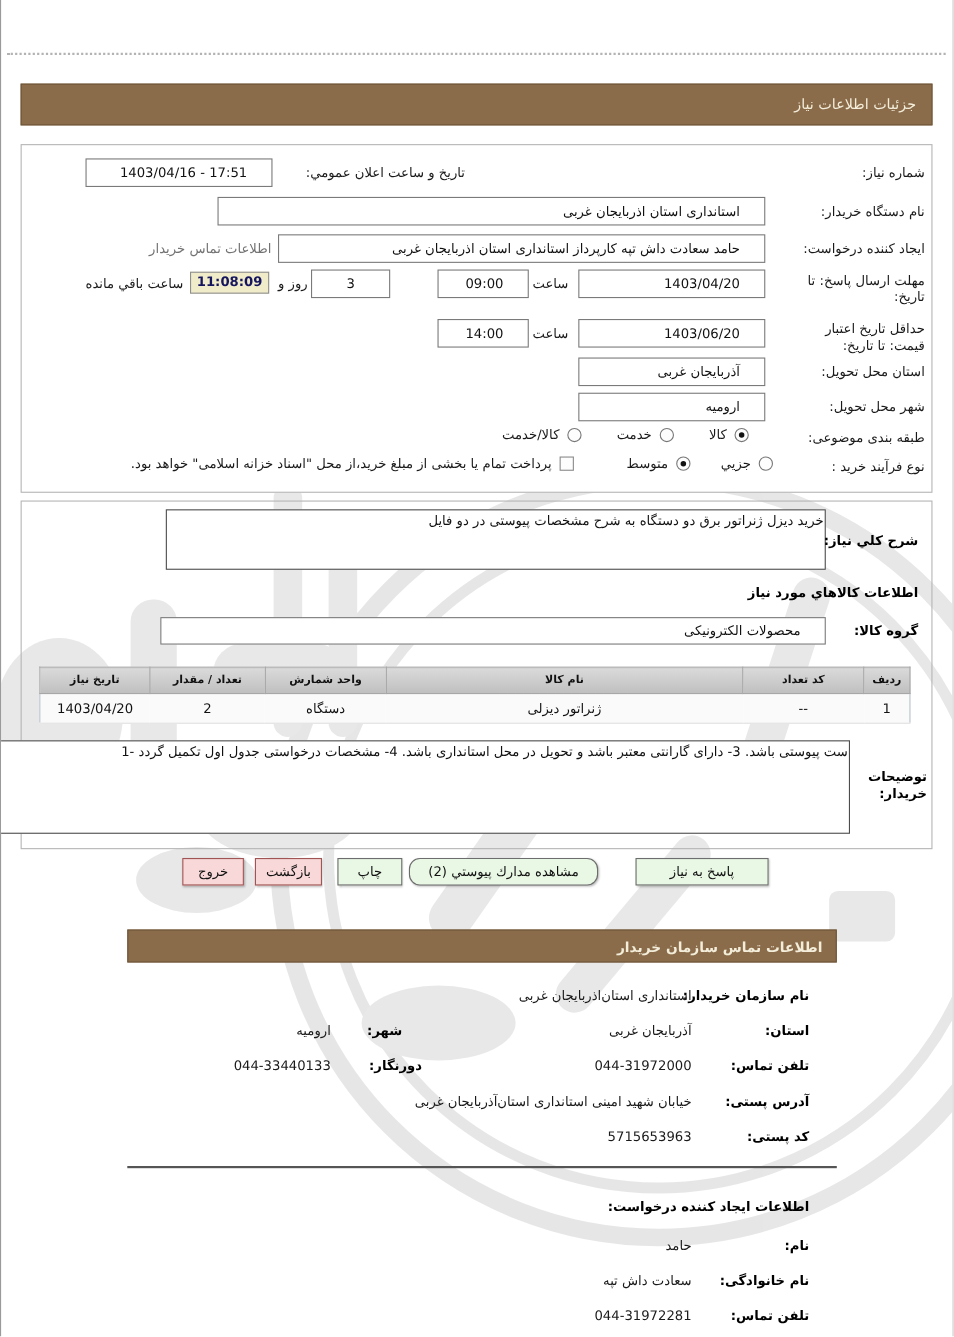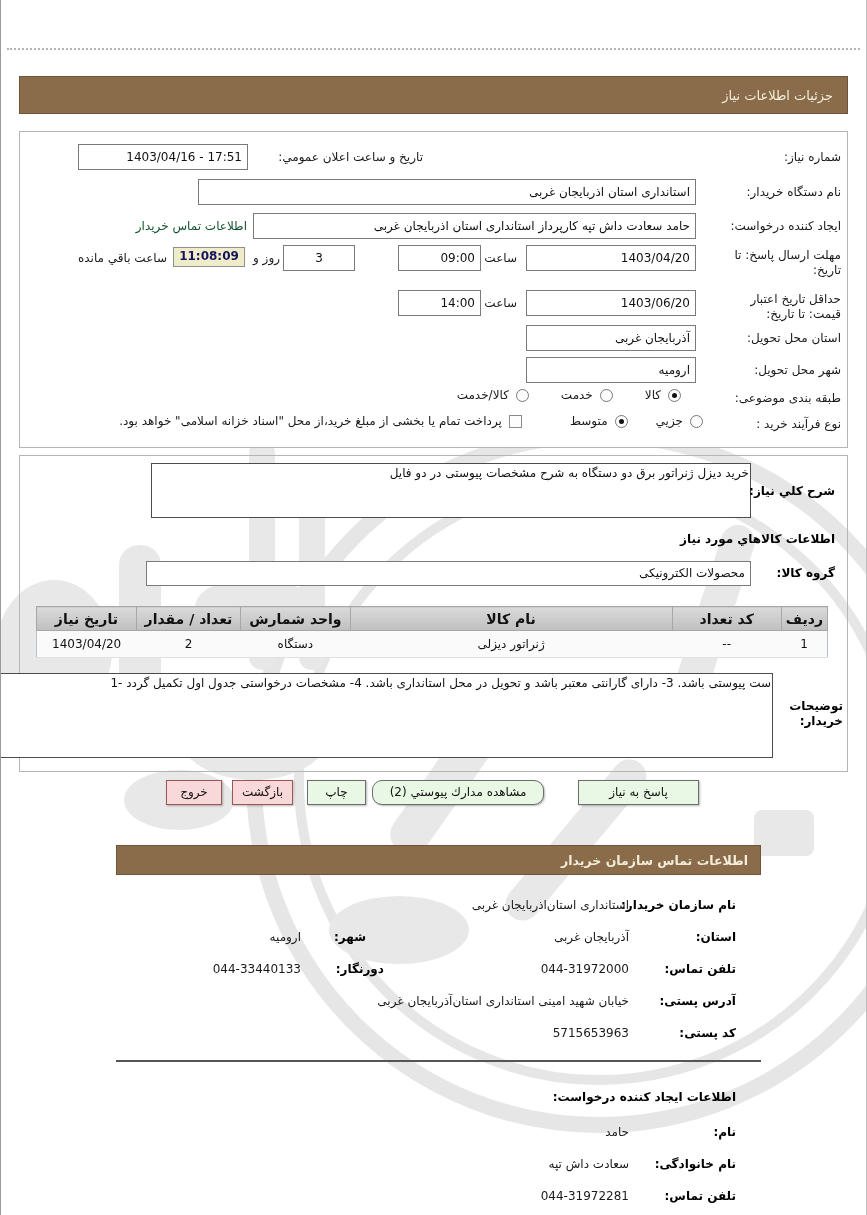--- a/index.html
+++ b/index.html
@@ -9,44 +9,44 @@
           border-left:1px solid #9a9a9a; border-right:1px solid #bdbdbd; direction:rtl; }
   .wm { position:absolute; inset:0; z-index:0; pointer-events:none; }
   .z { position:absolute; z-index:1; }
   .dotline { position:absolute; left:6px; right:6px; top:48px; border-top:2px dotted #b3b3b3; z-index:1; }
   .bar { position:absolute; background:#8a6c4a; border:1px solid #6e5539; color:#f3edda; z-index:1;
          display:flex; align-items:center; justify-content:flex-start; padding-right:14px; }
   .panel { position:absolute; border:1px solid #b5b5b5; z-index:1; }
   .lbl { position:absolute; color:#1a1a1a; line-height:15px; text-align:right; }
   .blbl { position:absolute; font-weight:bold; color:#000; line-height:15px; text-align:right; }
   .box { position:absolute; background:#fff; border:1px solid #7a7a7a; height:26px; line-height:24px;
-         padding:0 5px; overflow:hidden; white-space:nowrap; }
+         padding:0 22px; overflow:hidden; white-space:nowrap; }
   .box.rt { text-align:right; }
   .box.nm { text-align:right; }
   .num { direction:ltr; unicode-bidi:embed; display:inline-block; }
-  .link { color:#14532d; cursor:pointer; }
+  .link { color:#737373; cursor:pointer; }
   .beige { background:#f0ecca; border:1px solid #8f8f8f; height:20px; line-height:17px; padding:0 4px;
            color:#15155e; font-weight:bold; overflow:hidden; }
   .radio { display:inline-block; width:13px; height:13px; border:1px solid #777; border-radius:50%;
            background:#fdfdfd; vertical-align:-2px; position:relative; }
   .radio .dot { display:none; position:absolute; left:3px; top:3px; width:5px; height:5px;
                 border-radius:50%; background:#111; }
   .radio.checked .dot { display:block; }
   .checkbox { display:inline-block; width:13px; height:13px; border:1px solid #8a8a8a; background:#fdfdfd;
               vertical-align:-2px; }
   .ta { position:absolute; background:#fff; border:1px solid #4c4c4c; padding:2px 1px; overflow:hidden;
         text-align:right; line-height:15px; }
   .btn { position:absolute; height:25px; line-height:23px; text-align:center; cursor:pointer;
          box-shadow:1px 1px 2px rgba(0,0,0,.28); z-index:1; }
   .btn.green { background:#e9f7e5; border:1px solid #6d6d6d; }
   .btn.pink  { background:#f8d8d8; border:1px solid #a05555; }
   table.goods { position:absolute; border-collapse:collapse; background:#fff; z-index:1;
                 border:1px solid #b9c2cc; }
   table.goods th { background:linear-gradient(#dadada,#bfbfbf); border:1px solid #a7a7a7;
-                   font-weight:bold; font-size:14px; height:24px; padding:0 4px; }
+                   font-weight:bold; font-size:10px; height:24px; padding:0 4px; }
   table.goods td { background:#fafafa; border-bottom:1px solid #e0e0e0; height:27px; text-align:center;
                    font-size:12px; padding:0 4px; }
   .sep { position:absolute; border-top:2px solid #555; z-index:1; }
   .flexrow { position:absolute; display:flex; align-items:center; gap:7px; z-index:1; }
 </style>
 </head>
 <body>
 
 <div class="page">
 

